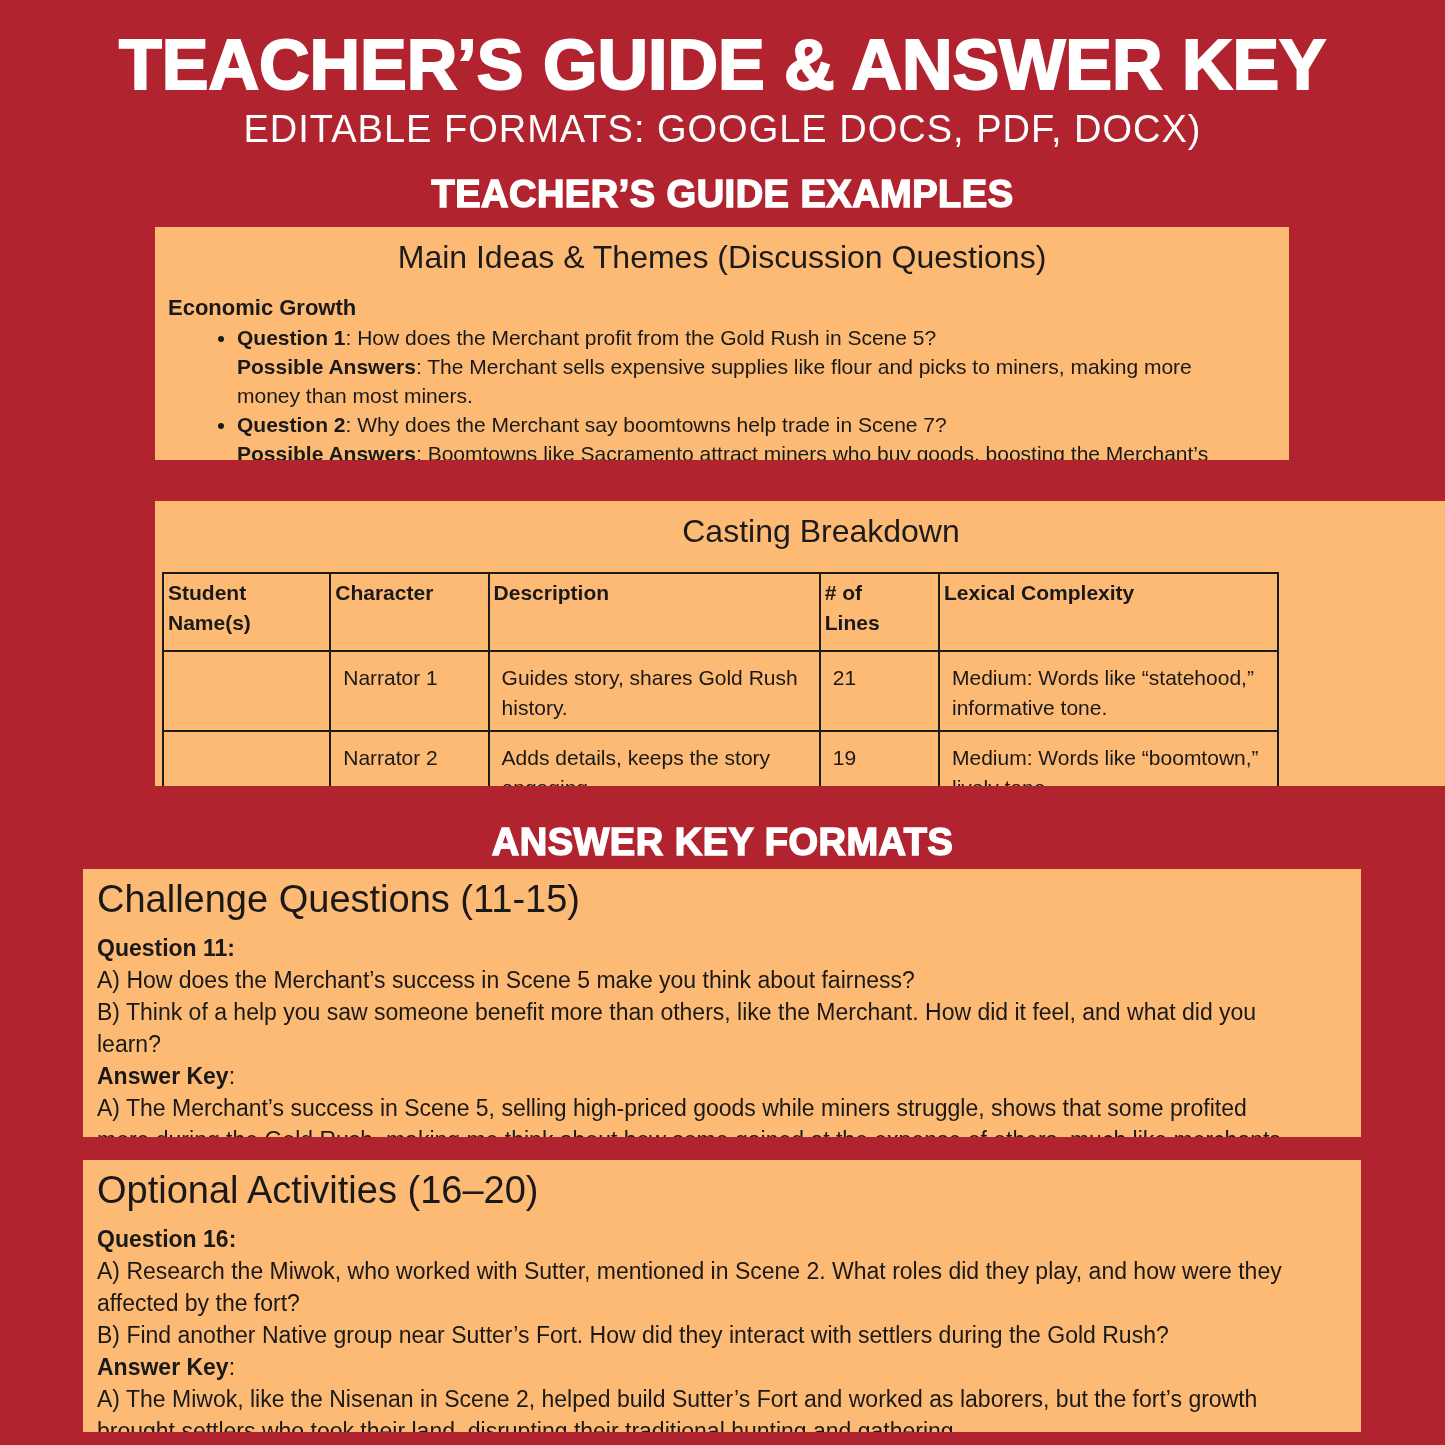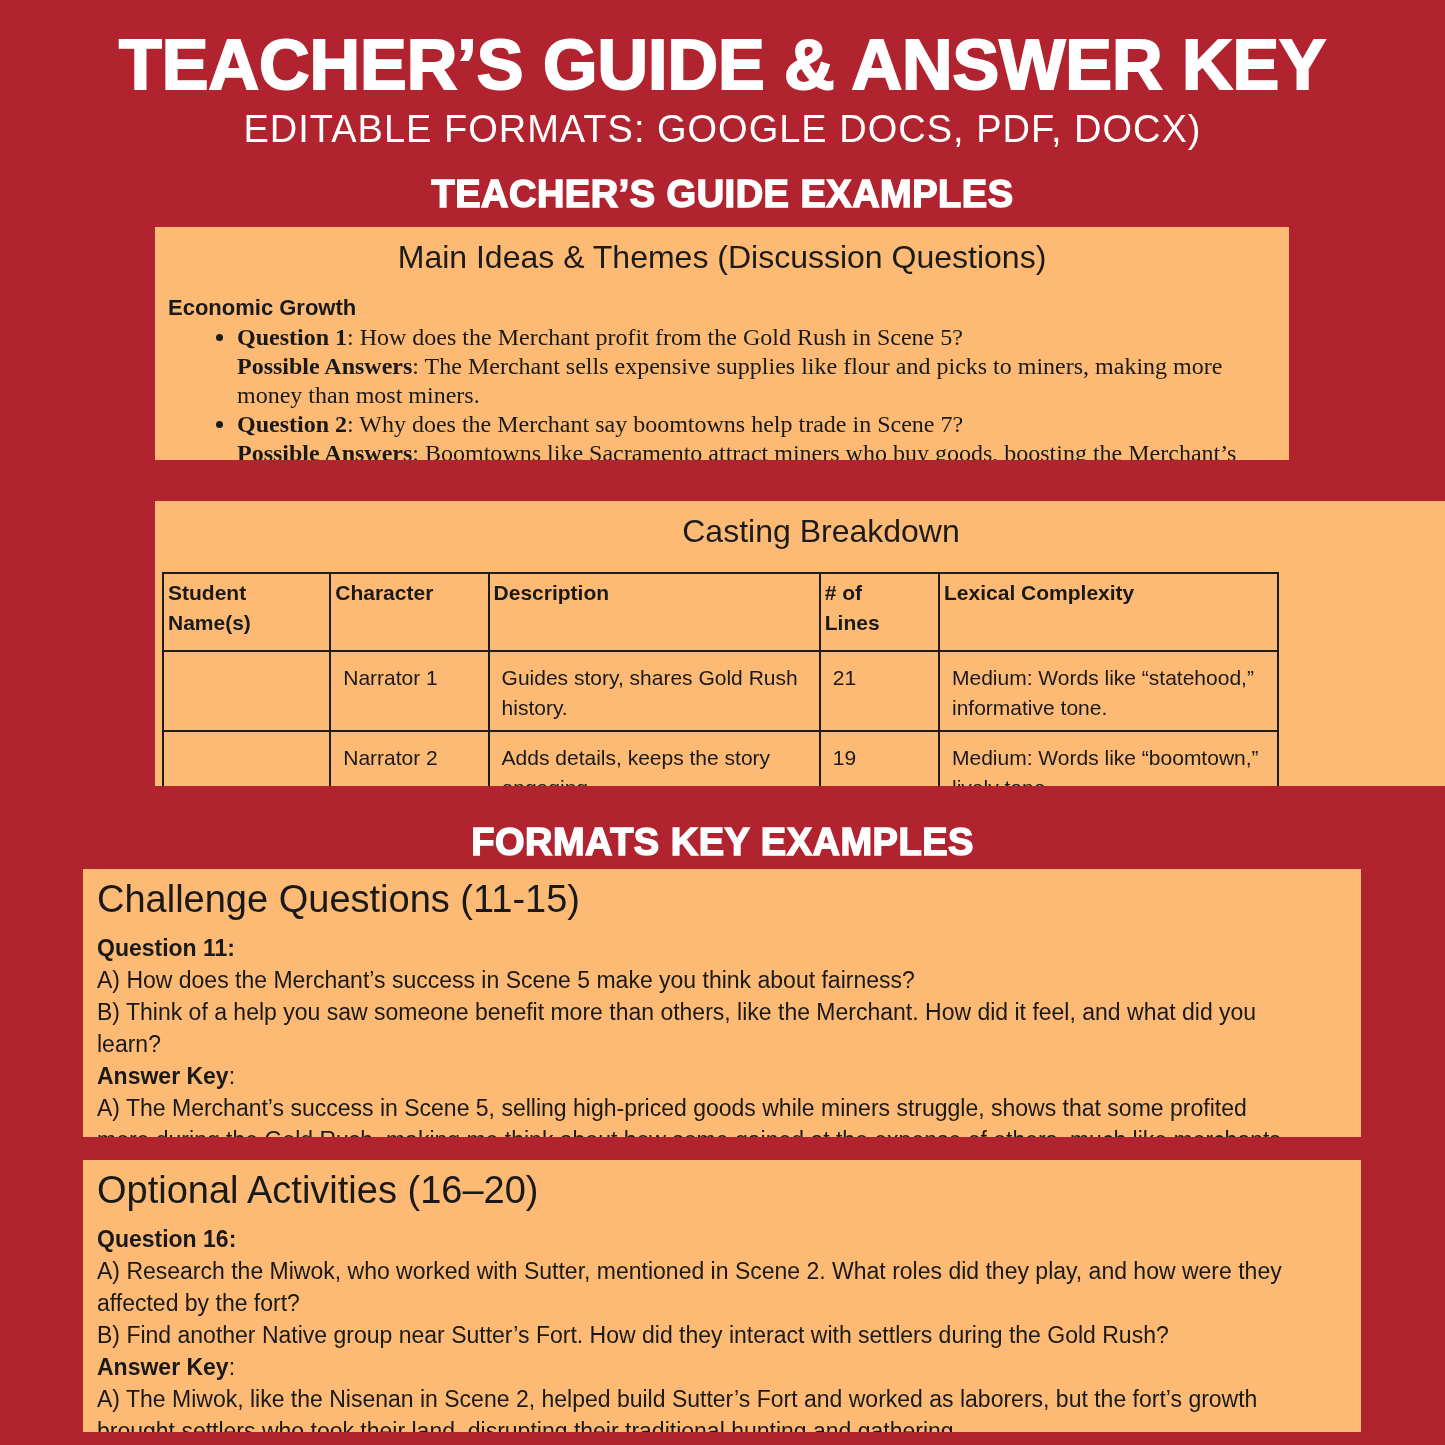--- a/index.html
+++ b/index.html
@@ -24,21 +24,21 @@
   .panel-2{left:155px;top:501px;width:1332px;height:285px;}
   .panel-3{left:83px;top:869px;width:1278px;height:268px;}
   .panel-4{left:83px;top:1160px;width:1278px;height:272px;}
 
   .doc-title{margin:12px 0 0;text-align:center;font-size:32px;line-height:36px;
     font-weight:normal;color:#1b1b1b;white-space:nowrap;}
 
   
   .doc-heading{margin:18px 0 0 13px;font-size:22px;line-height:30px;font-weight:bold;}
   .doc-list{margin:0;padding:0 10px 0 82px;list-style:disc outside;}
-  .doc-list li{font-size:24px;line-height:29px;font-family:Liberation Serif, serif;}
+  .doc-list li{font-size:21px;line-height:29px;}
   .ln{white-space:nowrap;}
   b{font-weight:bold;}
 
   
   .cast{border-collapse:collapse;margin:23px 0 0 7px;width:1117px;table-layout:fixed;}
   .cast th,.cast td{border:2px solid #1c1c1c;font-size:21px;overflow:hidden;}
   .cast thead tr{height:78px;}
   .cast tbody tr{height:80px;}
   .cast th{font-weight:bold;text-align:left;vertical-align:top;padding:4px 4px 0;line-height:30px;}
   .cast td{vertical-align:top;text-align:left;padding:11px 12px 0;line-height:30px;}
@@ -129,21 +129,21 @@
           <td>19</td>
           <td>
               <div class="ln">Medium: Words like “boomtown,”</div>
               <div class="ln">lively tone.</div>
             </td>
         </tr>
       </tbody>
     </table>
   </section>
 
-  <div class="section-label sec2">FORMATS KEY EXAMPLES</div>
+  <div class="section-label sec2">ANSWER KEY FORMATS</div>
 
   <section class="panel panel-3">
     <div class="ak-title">Challenge Questions (11-15)</div>
     <div class="ak-body">
       <div class="ln"><b>Question 11:</b><span></span></div>
       <div class="ln"><b></b><span>A) How does the Merchant’s success in Scene 5 make you think about fairness?</span></div>
       <div class="ln"><b></b><span>B) Think of a help you saw someone benefit more than others, like the Merchant. How did it feel, and what did you</span></div>
       <div class="ln"><b></b><span>learn?</span></div>
       <div class="ln"><b>Answer Key</b><span>:</span></div>
       <div class="ln"><b></b><span>A) The Merchant’s success in Scene 5, selling high-priced goods while miners struggle, shows that some profited</span></div>

